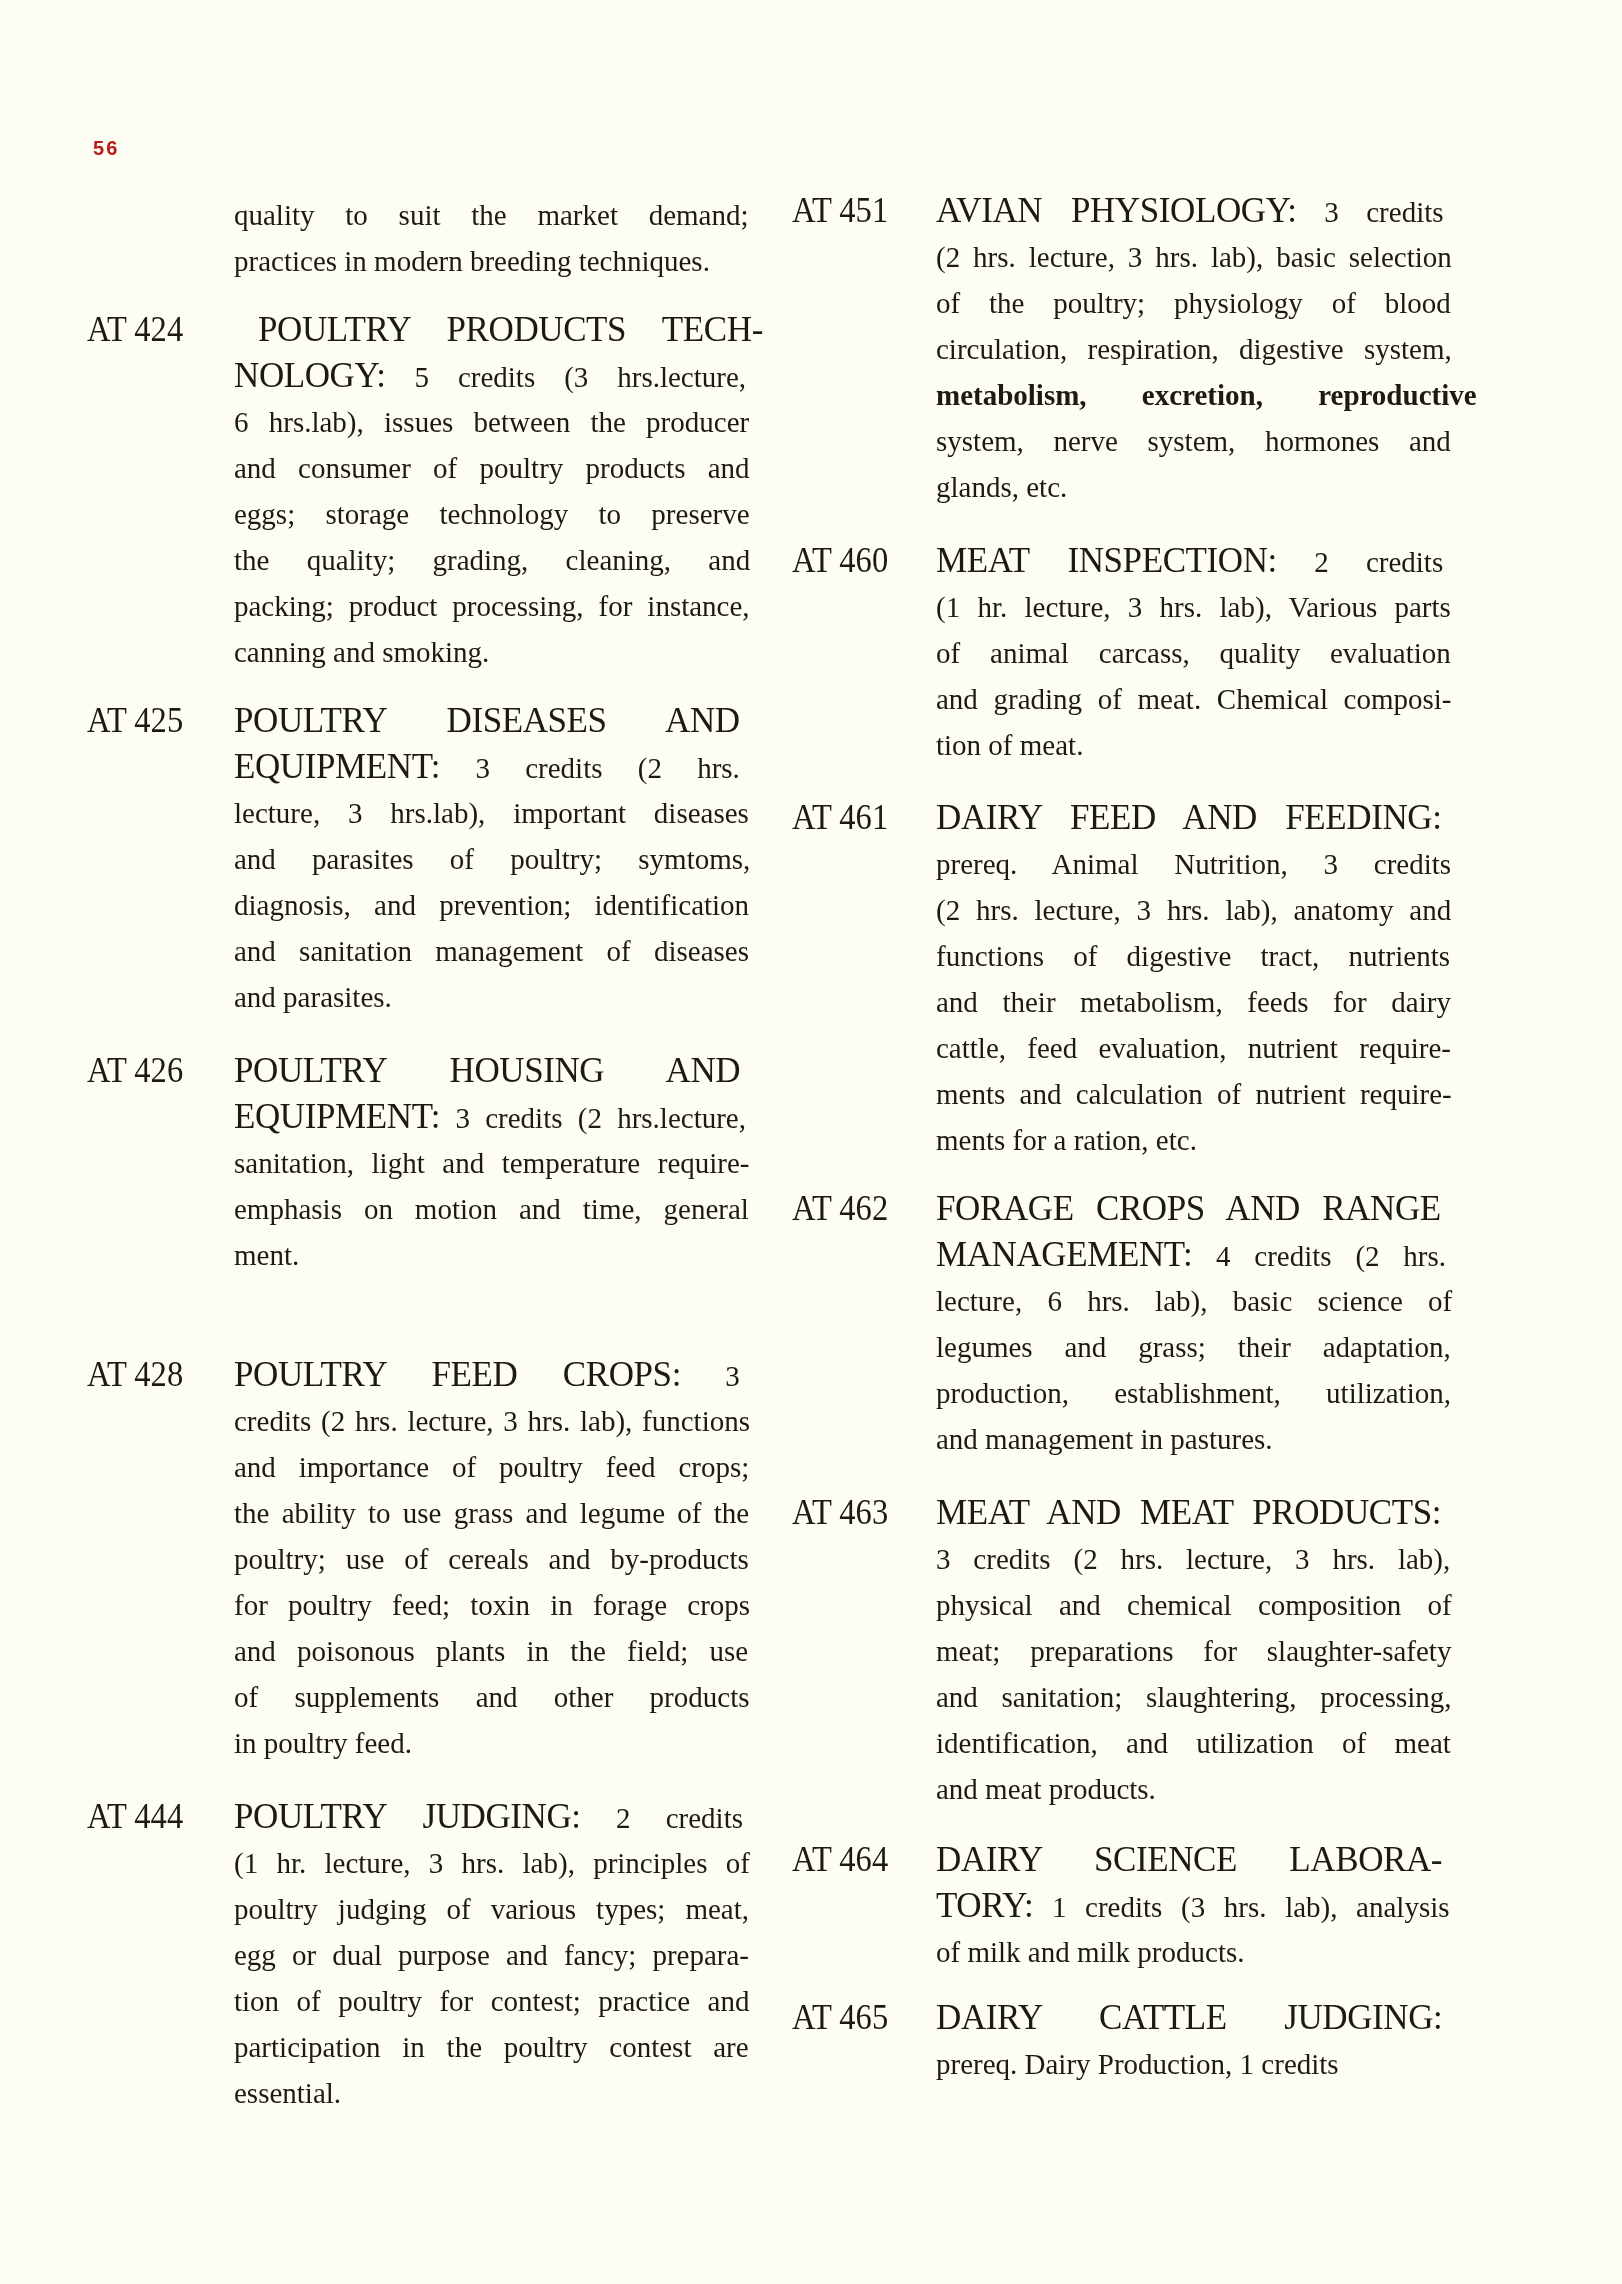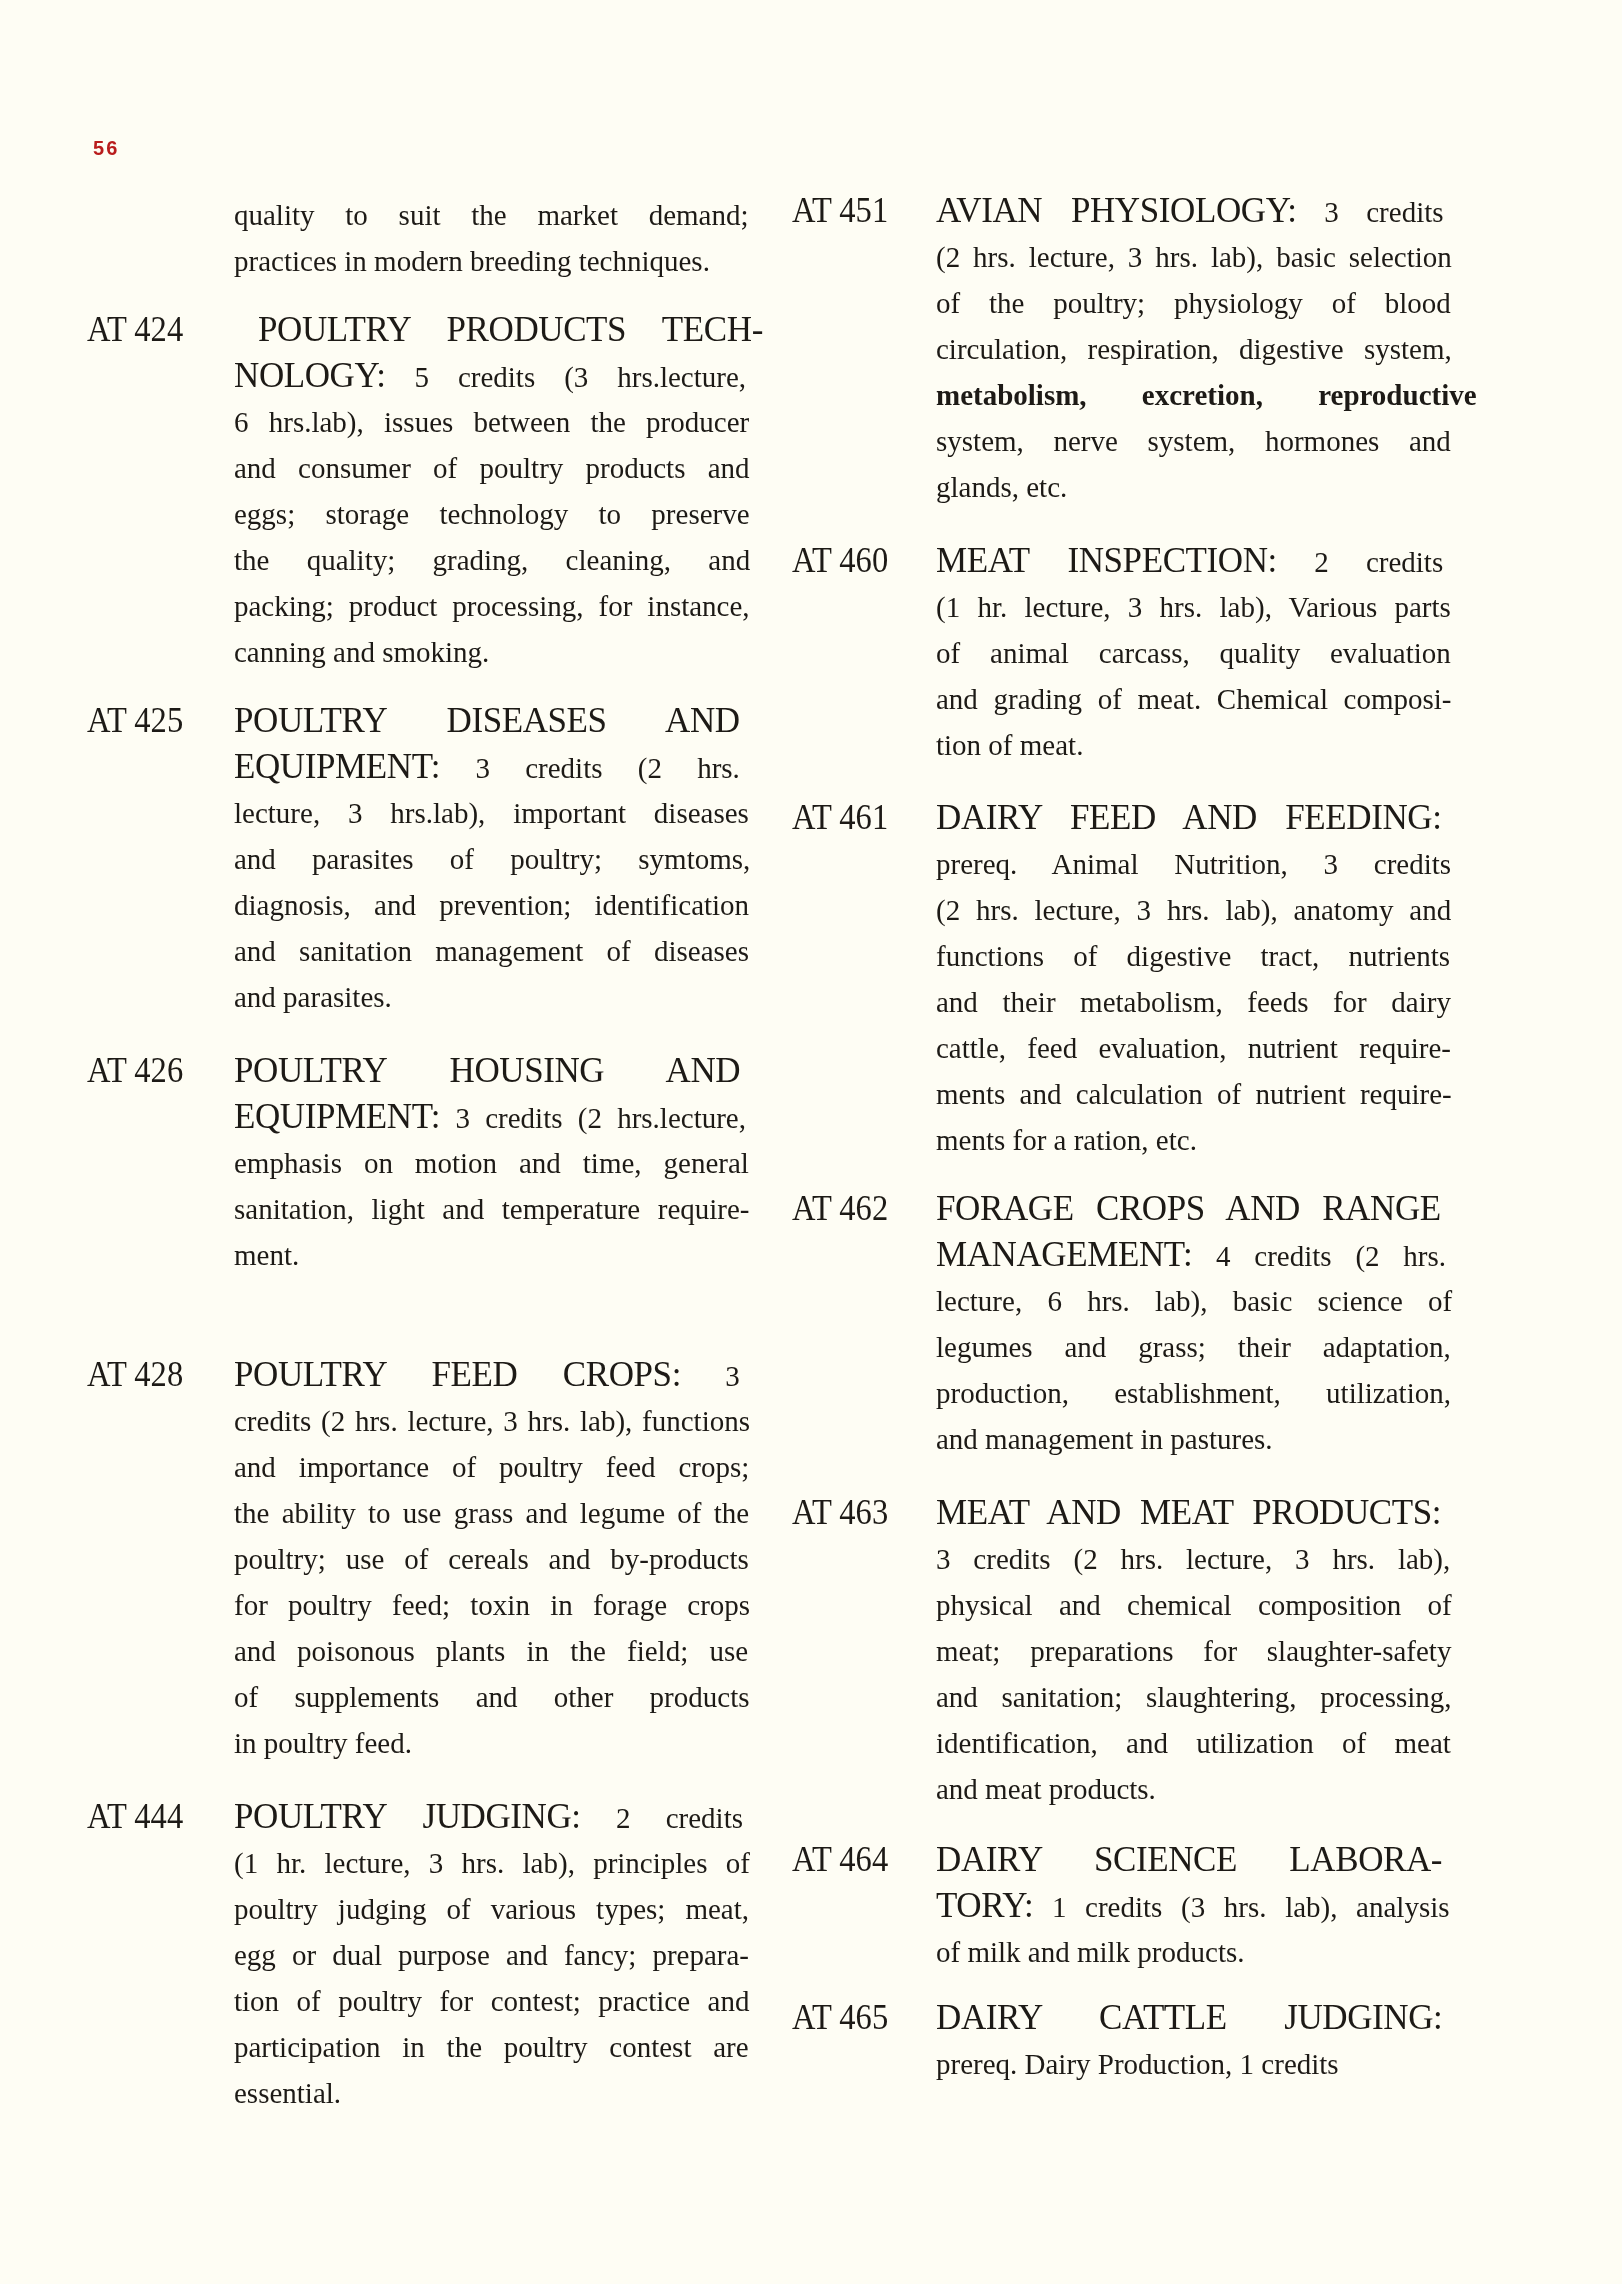--- a/index.html
+++ b/index.html
@@ -109,22 +109,22 @@
         <span class="line"><span style="display: inline-block; white-space: nowrap; word-spacing: 16px;"><span>diagnosis, and prevention; identification</span></span></span>
         <span class="line"><span style="display: inline-block; white-space: nowrap; word-spacing: 16px;"><span>and sanitation management of diseases</span></span></span>
         <span class="line last"><span style="display: inline-block; white-space: nowrap;"><span>and parasites.</span></span></span>
       </div>
     </div>
   <div class="entry" style="top:1048px;">
       <div class="code">AT 426</div>
       <div class="text-block">
         <span class="line"><span style="display: inline-block; white-space: nowrap; word-spacing: 55px;"><span class="title">POULTRY HOUSING AND</span></span></span>
         <span class="line"><span style="display: inline-block; white-space: nowrap; word-spacing: 8px;"><span class="title">EQUIPMENT:</span><span> 3 credits (2 hrs.lecture,</span></span></span>
+        <span class="line"><span style="display: inline-block; white-space: nowrap; word-spacing: 10.3px;"><span>sanitation, light and temperature require-</span></span></span>
         <span class="line"><span style="display: inline-block; white-space: nowrap; word-spacing: 14.7px;"><span>emphasis on motion and time, general</span></span></span>
-        <span class="line"><span style="display: inline-block; white-space: nowrap; word-spacing: 10.3px;"><span>sanitation, light and temperature require-</span></span></span>
         <span class="line last"><span style="display: inline-block; white-space: nowrap;"><span>ment.</span></span></span>
       </div>
     </div>
   <div class="entry" style="top:1352px;">
       <div class="code">AT 428</div>
       <div class="text-block">
         <span class="line"><span style="display: inline-block; white-space: nowrap; word-spacing: 37px;"><span class="title">POULTRY FEED CROPS:</span><span> 3</span></span></span>
         <span class="line"><span style="display: inline-block; white-space: nowrap; word-spacing: 2.5px;"><span>credits (2 hrs. lecture, 3 hrs. lab), functions</span></span></span>
         <span class="line"><span style="display: inline-block; white-space: nowrap; word-spacing: 15.6px;"><span>and importance of poultry feed crops;</span></span></span>
         <span class="line"><span style="display: inline-block; white-space: nowrap; word-spacing: 5px;"><span>the ability to use grass and legume of the</span></span></span>

